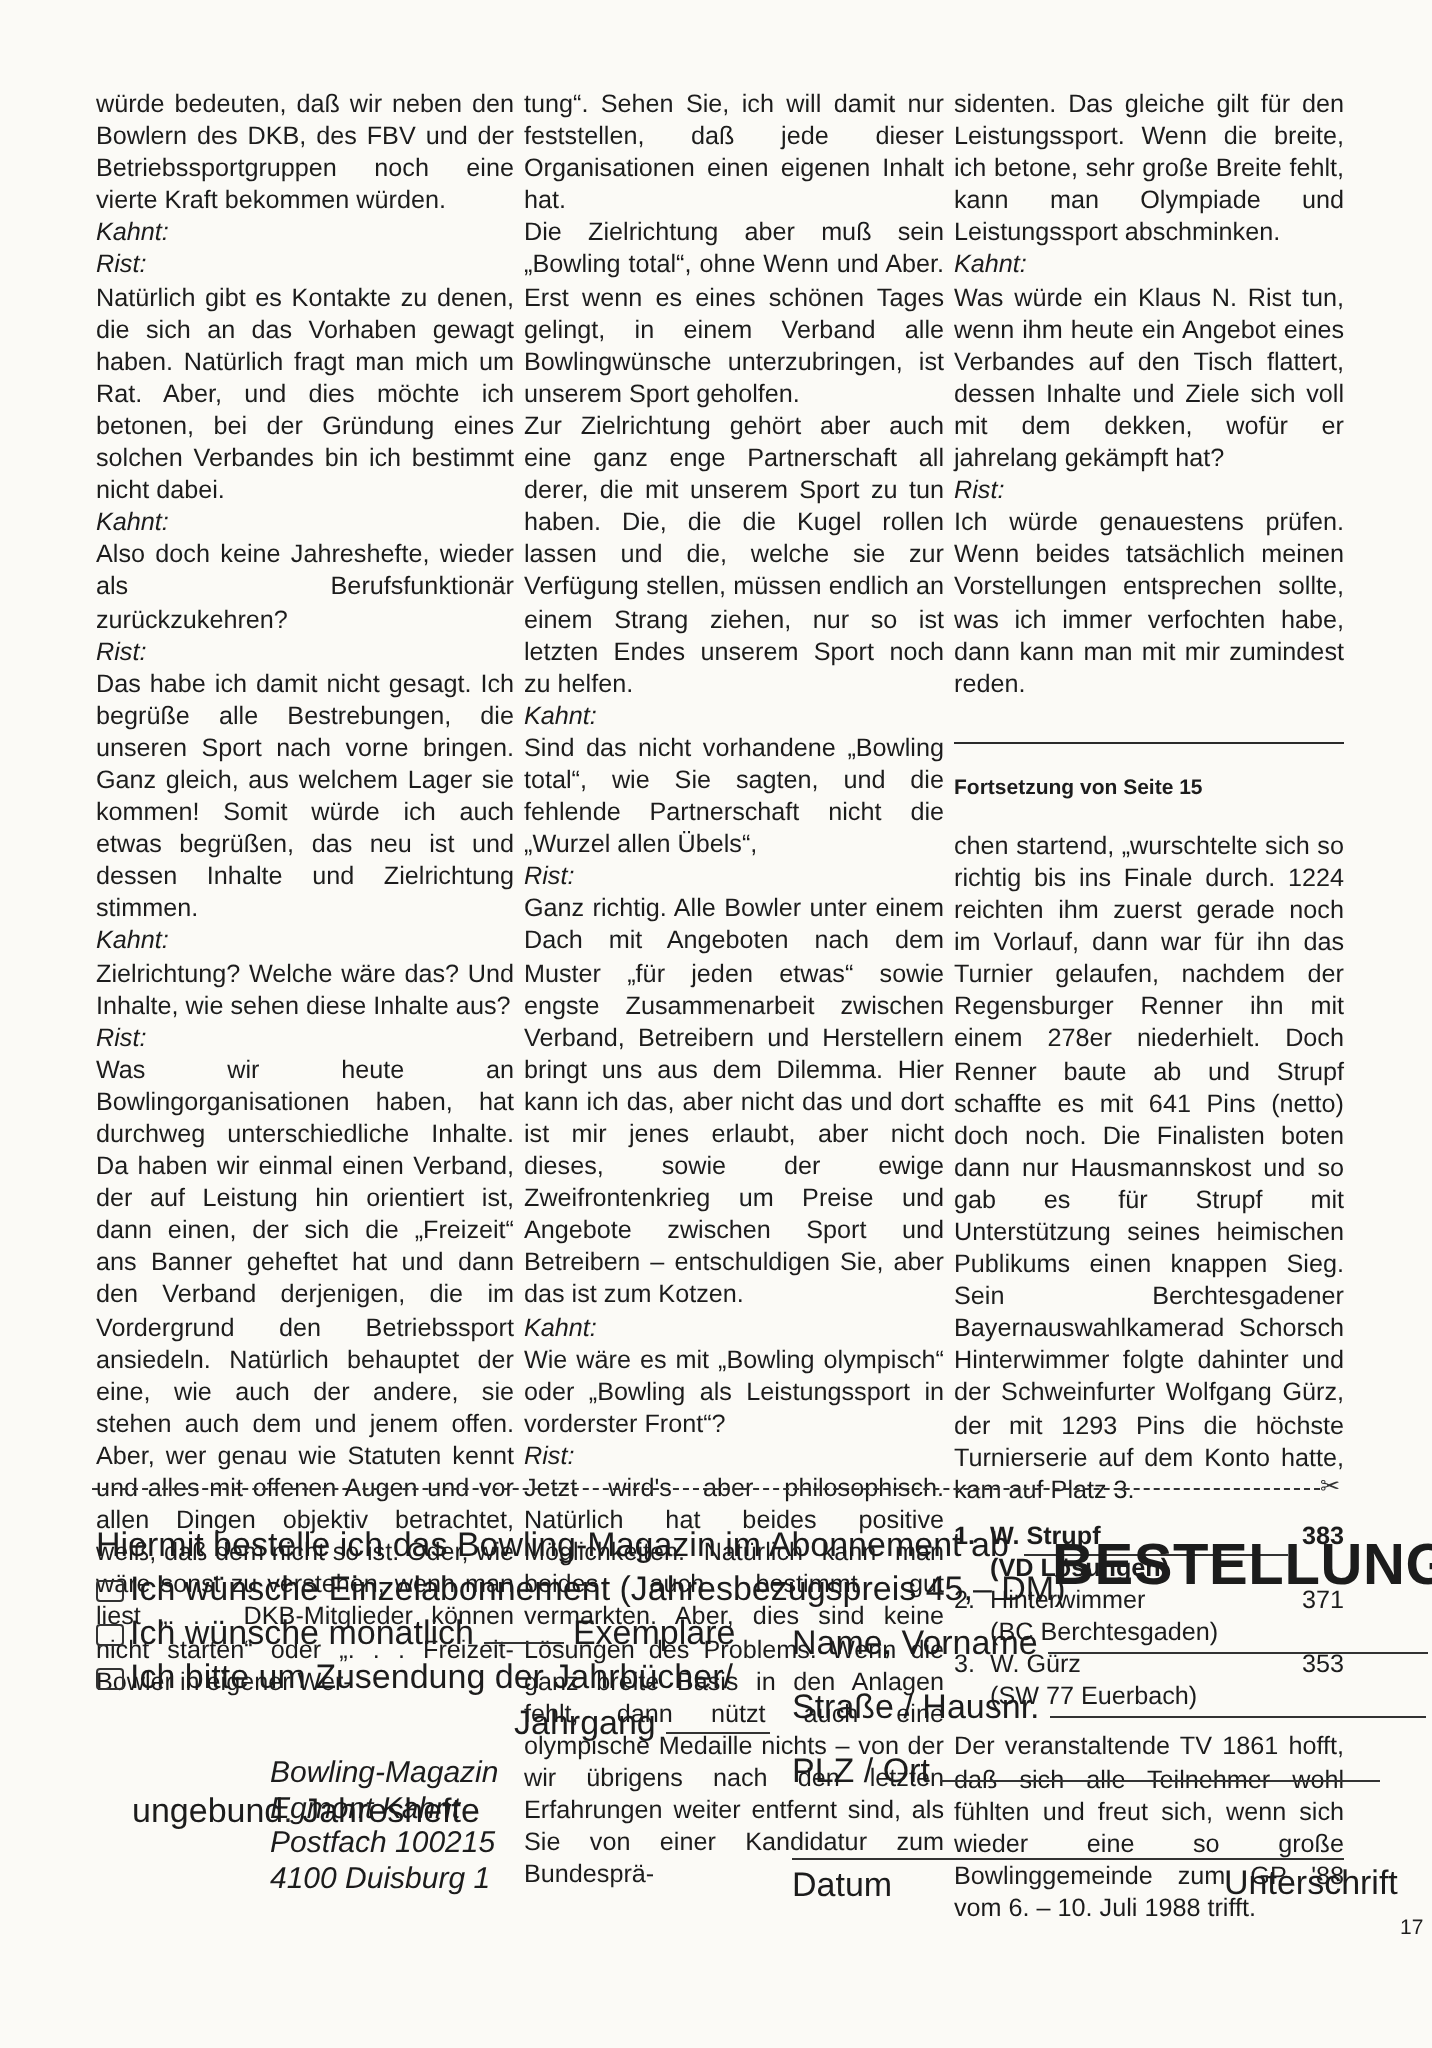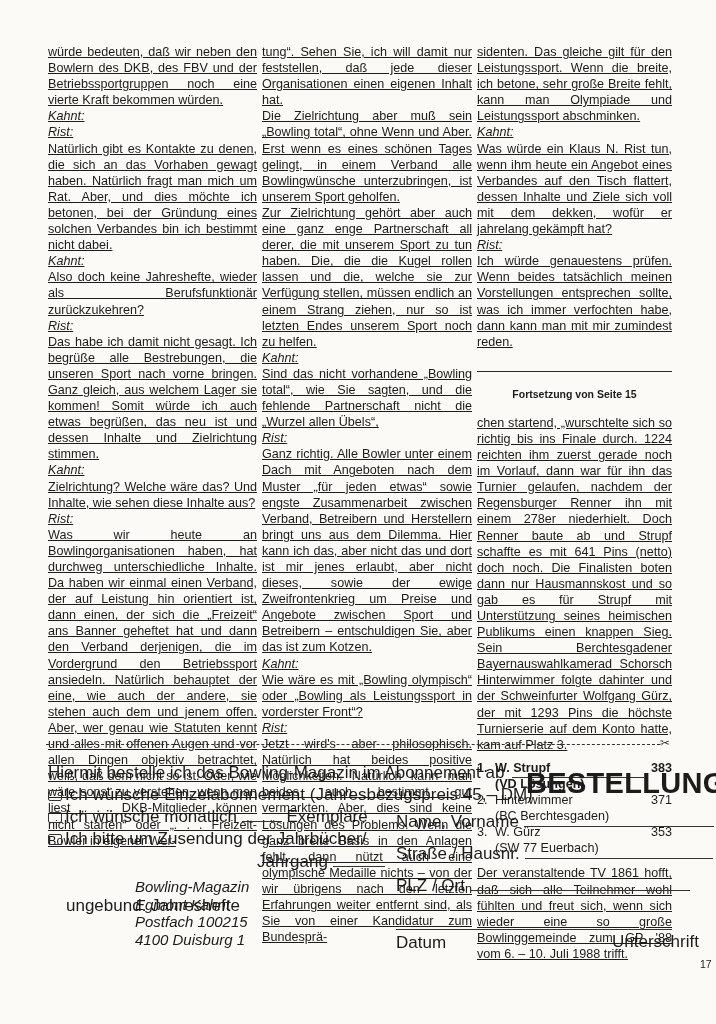--- a/index.html
+++ b/index.html
@@ -4,27 +4,27 @@
 <style>
   html, body { margin: 0; padding: 0; }
   body {
     width: 716px; height: 1024px; background: #fbfaf6; color: #1c1c1c;
     font-family: "Liberation Sans", sans-serif; position: relative; overflow: hidden;
   }
   .col {
     position: absolute; top: 44px; font-size: 12.6px; line-height: 16.1px;
     text-align: justify; hyphens: none;
   }
-  .col p { margin: 0; text-decoration: underline; }
+  .col p { margin: 0; }
   .col .sp { font-style: italic; }
   #col1 { left: 48px; width: 209px; }
   #col2 { left: 262px; width: 210px; }
   #col3 { left: 477px; width: 195px; }
   .rule { height: 1px; background: #2a2a2a; margin: 21px 0 14px 0; }
-  .fort { text-align: center; font-weight: bold; font-size: 10.5px; margin-bottom: 13px; }
+  .fort { text-align: left; font-weight: bold; font-size: 10.5px; margin-bottom: 13px; }
   .results { margin: 7px 0 9px 0; }
   .res { display: flex; }
   .res .n { width: 18px; }
   .res .nm { flex: 1; }
   .res .pts { width: 30px; text-align: right; }
   .res.bold { font-weight: bold; }
   .res .sub { padding-left: 18px; }
   .cutline {
     position: absolute; left: 46px; top: 744px; width: 614px; height: 0;
     border-top: 1.3px dashed #333;

